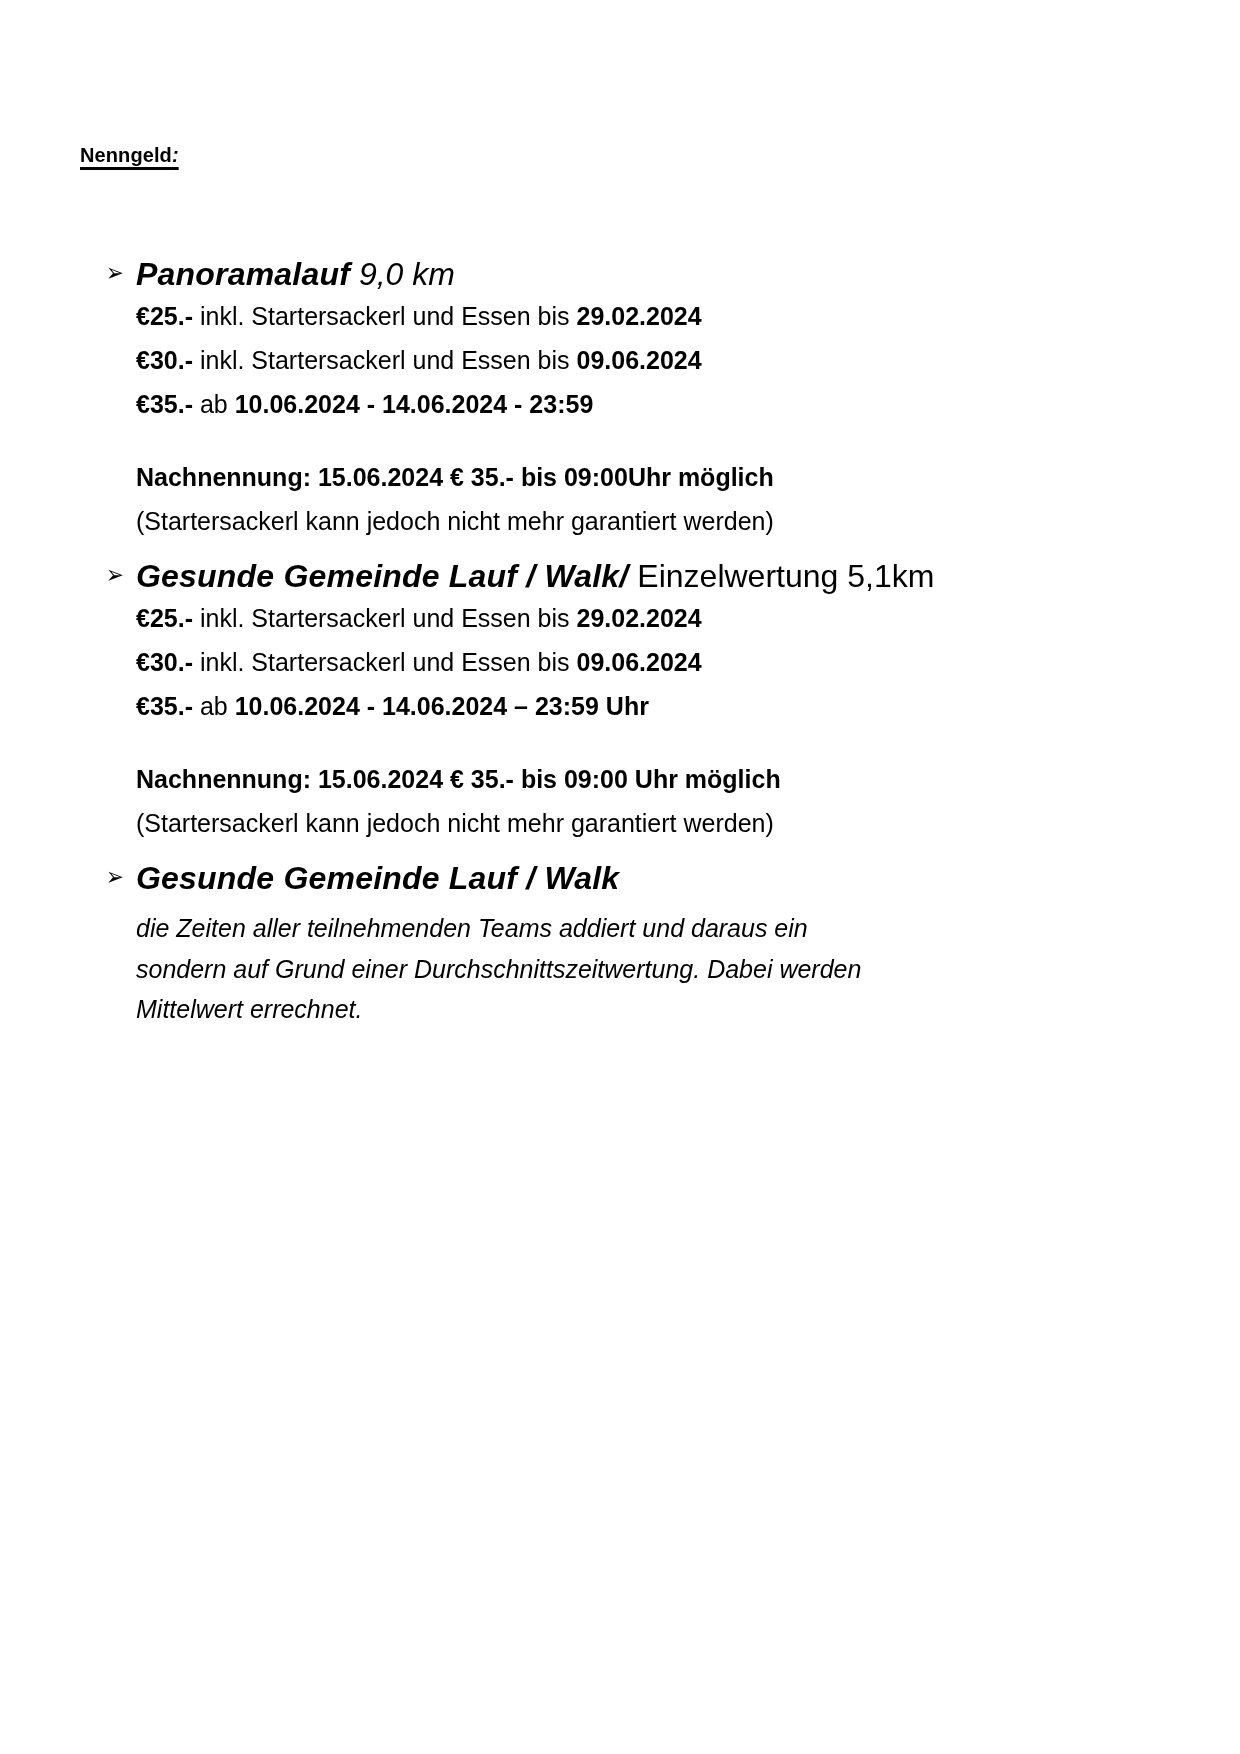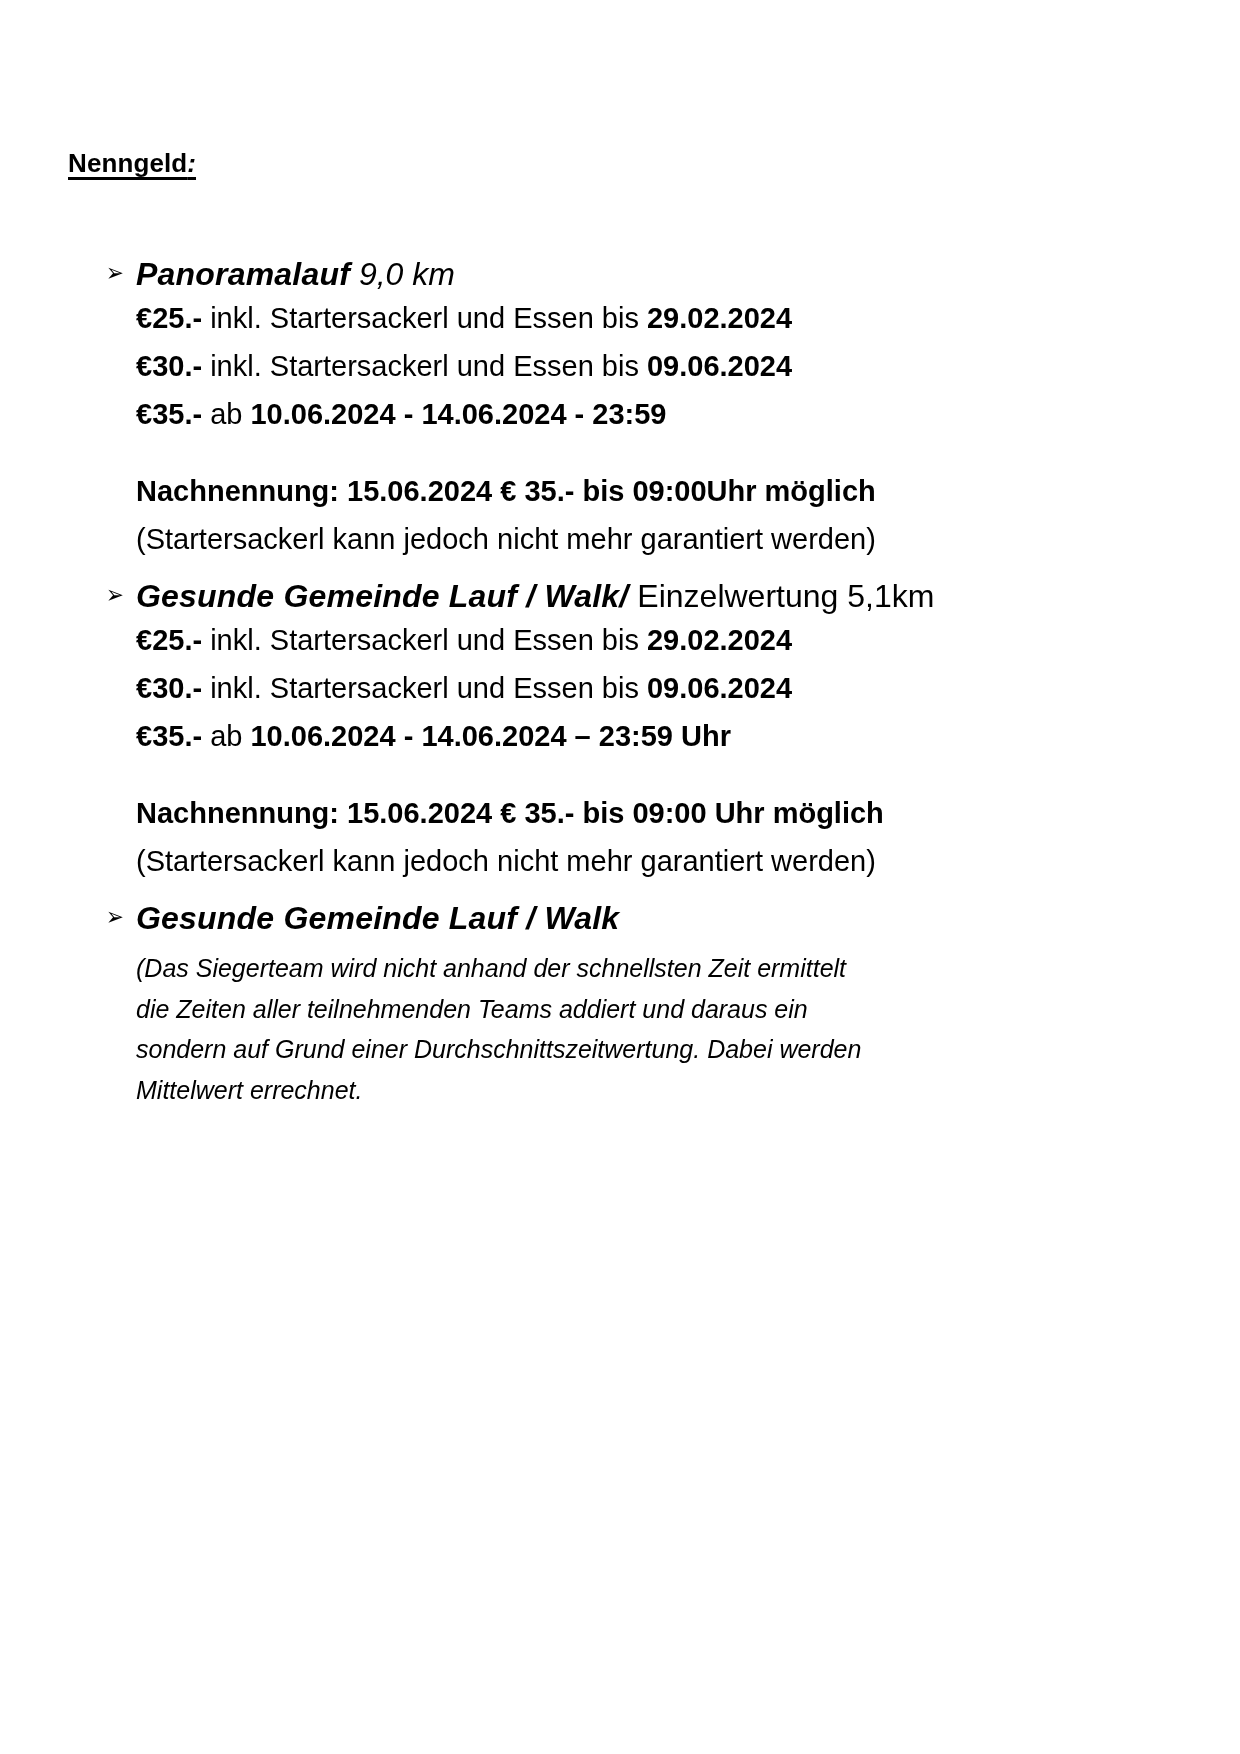--- a/index.html
+++ b/index.html
@@ -20,23 +20,23 @@
     height: 1754px;
     box-sizing: border-box;
     padding: 0;
     overflow: hidden;
     background: #ffffff;
   }
 
   
   .doc-title {
     position: absolute;
-    left: 68px;
+    left: 80px;
     top: 130px;
-    font-size: 26px;
+    font-size: 20px;
     line-height: 1.25;
     letter-spacing: 0.1px;
     white-space: nowrap;
   }
   .doc-title .tw {
     font-weight: bold;
     text-decoration: underline;
     text-underline-offset: 5px;
     text-decoration-thickness: 2.5px;
   }
@@ -88,21 +88,21 @@
   }
   .head-line .h-reg {
     font-style: normal;
     font-weight: normal;
   }
 
   .body-lines {
     padding-left: 30px;
   }
   .line {
-    font-size: 29px;
+    font-size: 25px;
     line-height: 1.0;
     margin-bottom: 19px;
     white-space: nowrap;
   }
   .line.gap-before {
     margin-top: 48px;
   }
   .line b { font-weight: bold; }
   .line .reg { font-weight: normal; }
   .line .ital { font-style: italic; }
@@ -162,21 +162,20 @@
       </div>
     </div>
 
     <div class="section">
       <span class="bullet-glyph">➢</span>
 
       <div class="head-line"><span class="h-bold">Gesunde Gemeinde Lauf / Walk</span></div>
 
 
       <div class="para">
-        <div class="pline">(Das Siegerteam wird nicht anhand der schnellsten Zeit ermittelt</div>
         <div class="pline">die Zeiten aller teilnehmenden Teams addiert und daraus ein</div>
         <div class="pline">sondern auf Grund einer Durchschnittszeitwertung. Dabei werden</div>
         <div class="pline">Mittelwert errechnet.</div>
       </div>
     </div>
 
   </div>
 </div>
 
 </body></html>

